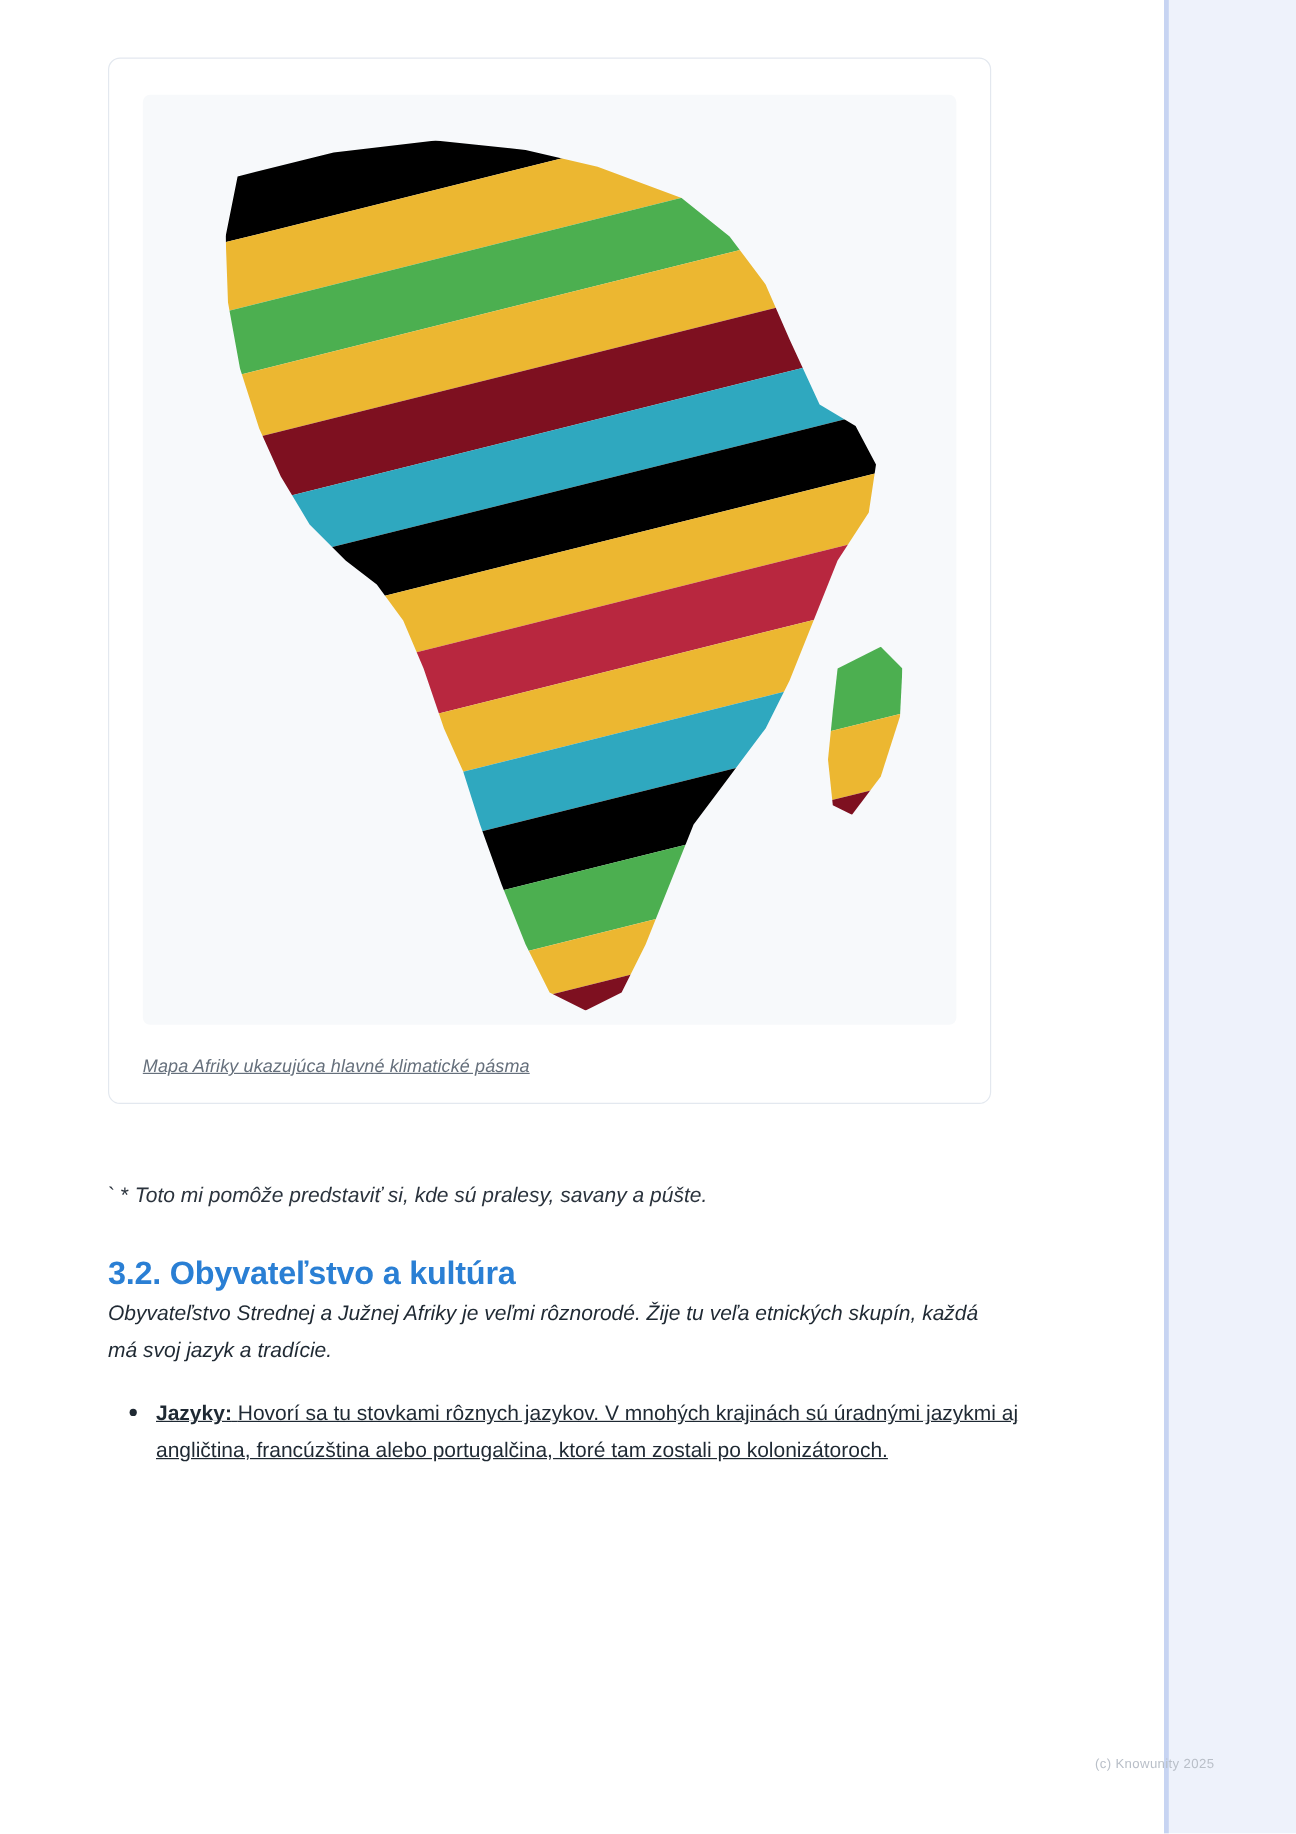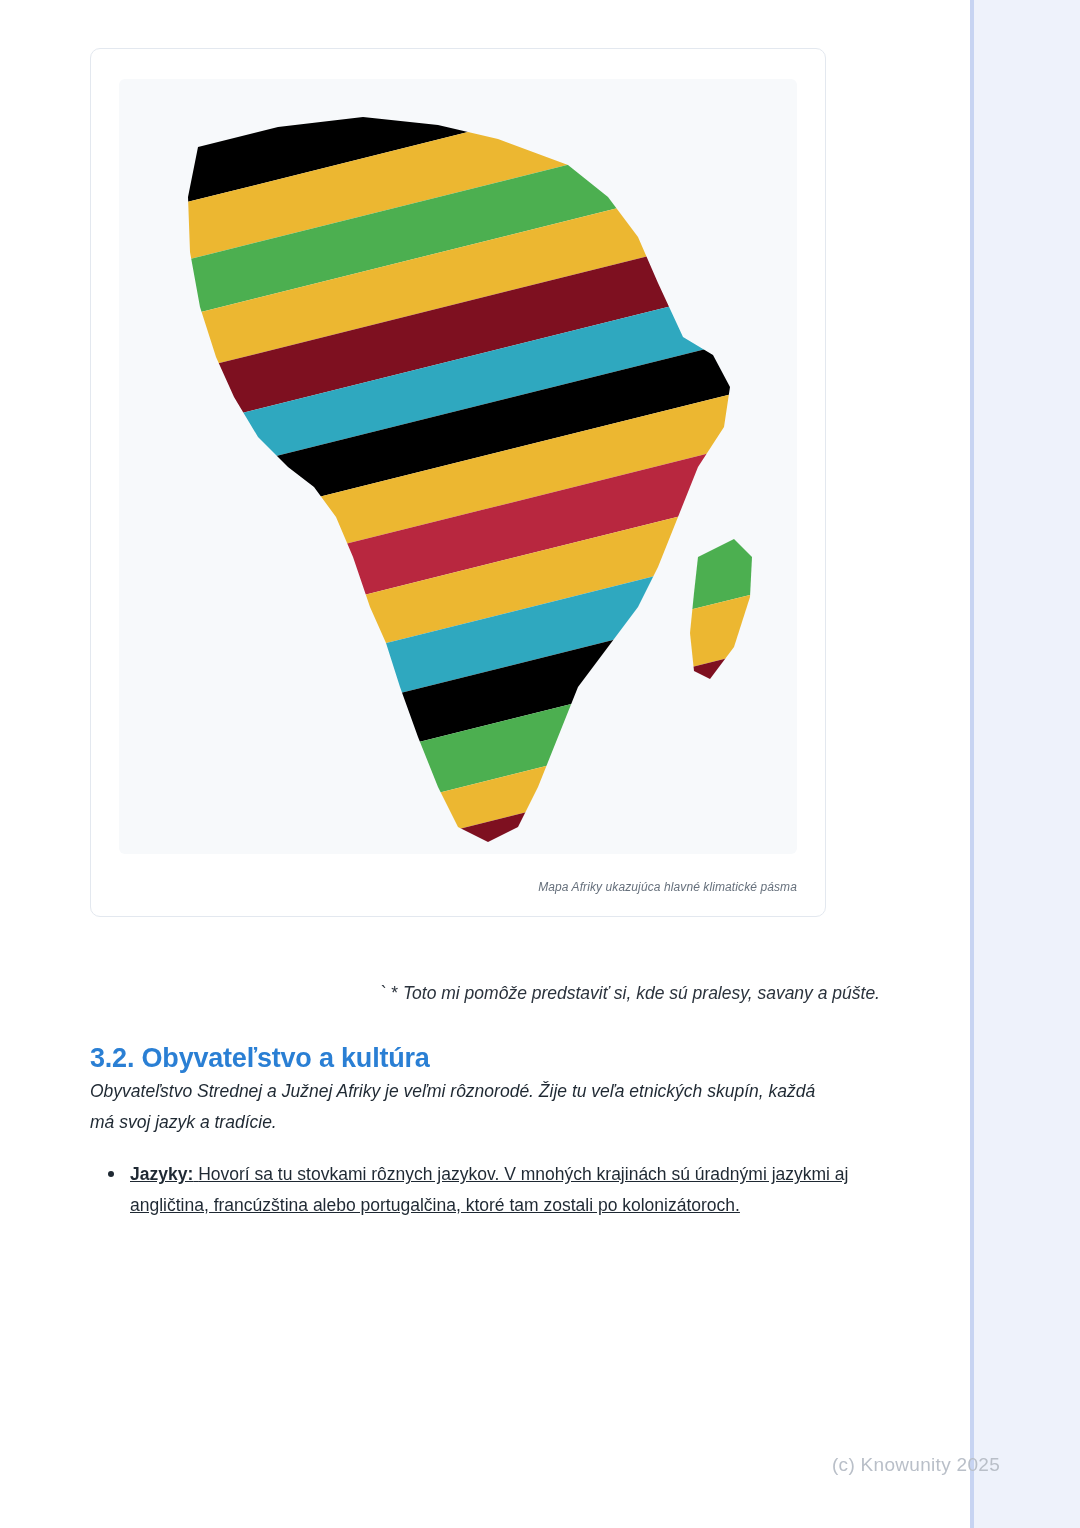--- a/index.html
+++ b/index.html
@@ -54,36 +54,36 @@
     height: 775px;
     display: flex;
     align-items: center;
     justify-content: center;
     overflow: hidden;
   }
   .figure-inner svg {
     display: block;
   }
   .figure-caption {
-    text-align: right;
+    text-align: left;
     font-style: italic;
-    font-size: 12px;
+    font-size: 15px;
     color: #66707c;
     margin-top: 26px;
     letter-spacing: 0.1px;
+    text-decoration: underline;
   }
 
   
   .note-line {
     margin-top: 62px;
     font-size: 17.5px;
     font-style: italic;
     color: #2b333d;
     line-height: 1.6;
-    text-align: right;
   }
   .note-line .tick {
     font-style: normal;
   }
 
   h2.section-heading {
     color: #2a7fd4;
     font-size: 27px;
     font-weight: bold;
     margin: 36px 0 2px 0;
@@ -145,23 +145,23 @@
     border: 1.4px solid #1f2933;
     box-sizing: border-box;
     background: transparent;
   }
   .lead {
     font-weight: bold;
   }
 
   .watermark {
     position: absolute;
-    right: 80px;
+    right: 68px;
     bottom: 52px;
-    font-size: 19px;
+    font-size: 11px;
     color: #b9bfc8;
     letter-spacing: 0.3px;
   }
 </style>
 </head>
 <body>
 
 <div class="right-rail"></div>
 
 <div class="page">

